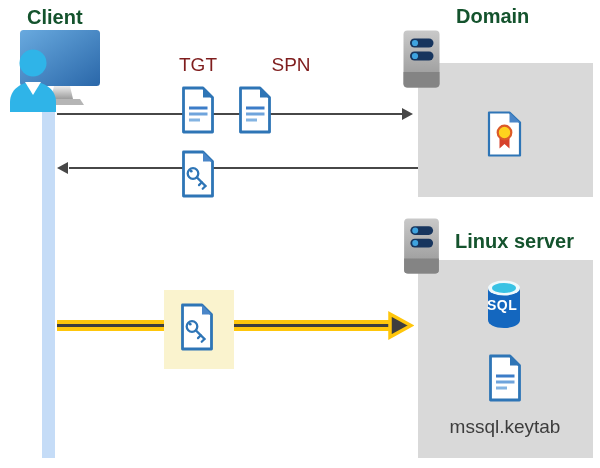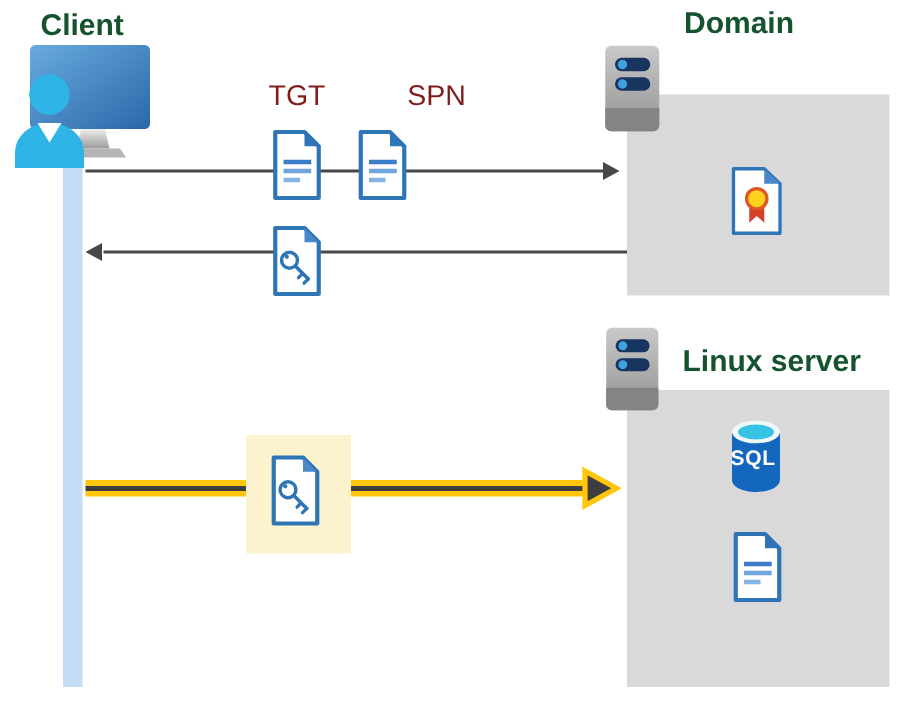--- a/index.html
+++ b/index.html
@@ -159,14 +159,15 @@
 
   <div class="abs title" style="left:456px;top:4px;">
     <div>Domain</div>
   </div>
 
   <div class="abs title" style="left:455px;top:229px;">Linux server</div>
 
   <div class="abs ticket-label" style="left:177px;top:54px;width:42px;">TGT</div>
   <div class="abs ticket-label" style="left:234px;top:54px;width:42px;margin-left:36px;">SPN</div>
 
+  <div class="abs file-label" style="left:425px;top:416px;width:160px;">mssql.keytab</div>
 
 </div>
 
 </body></html>

